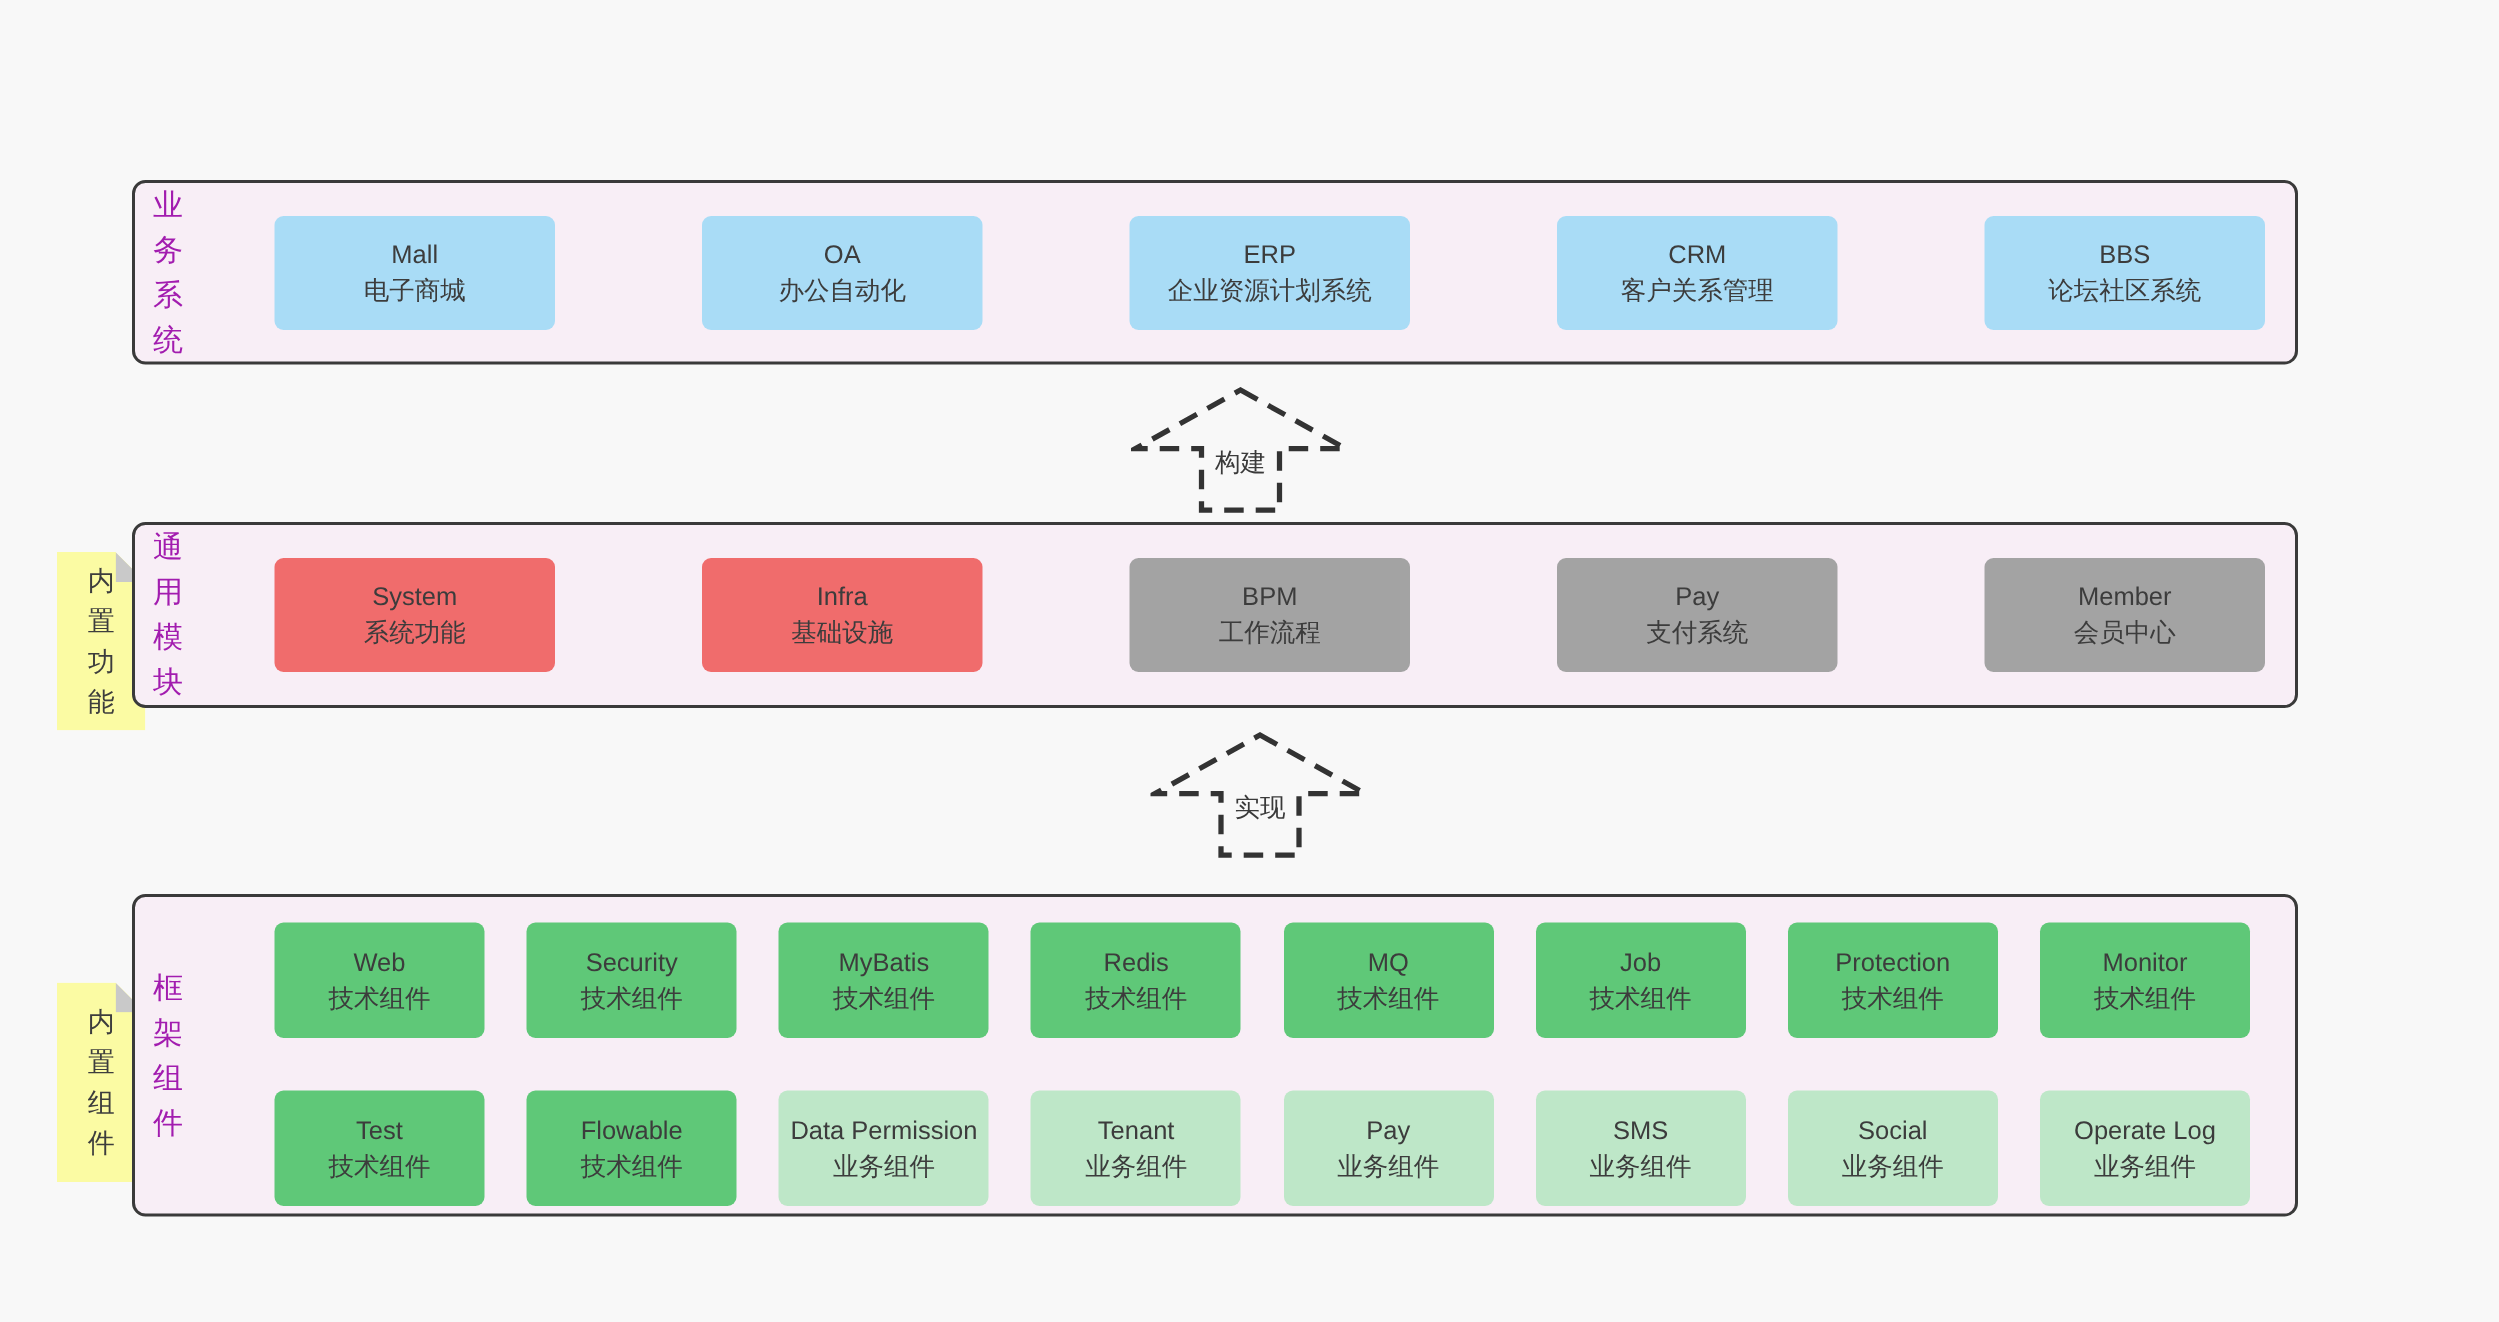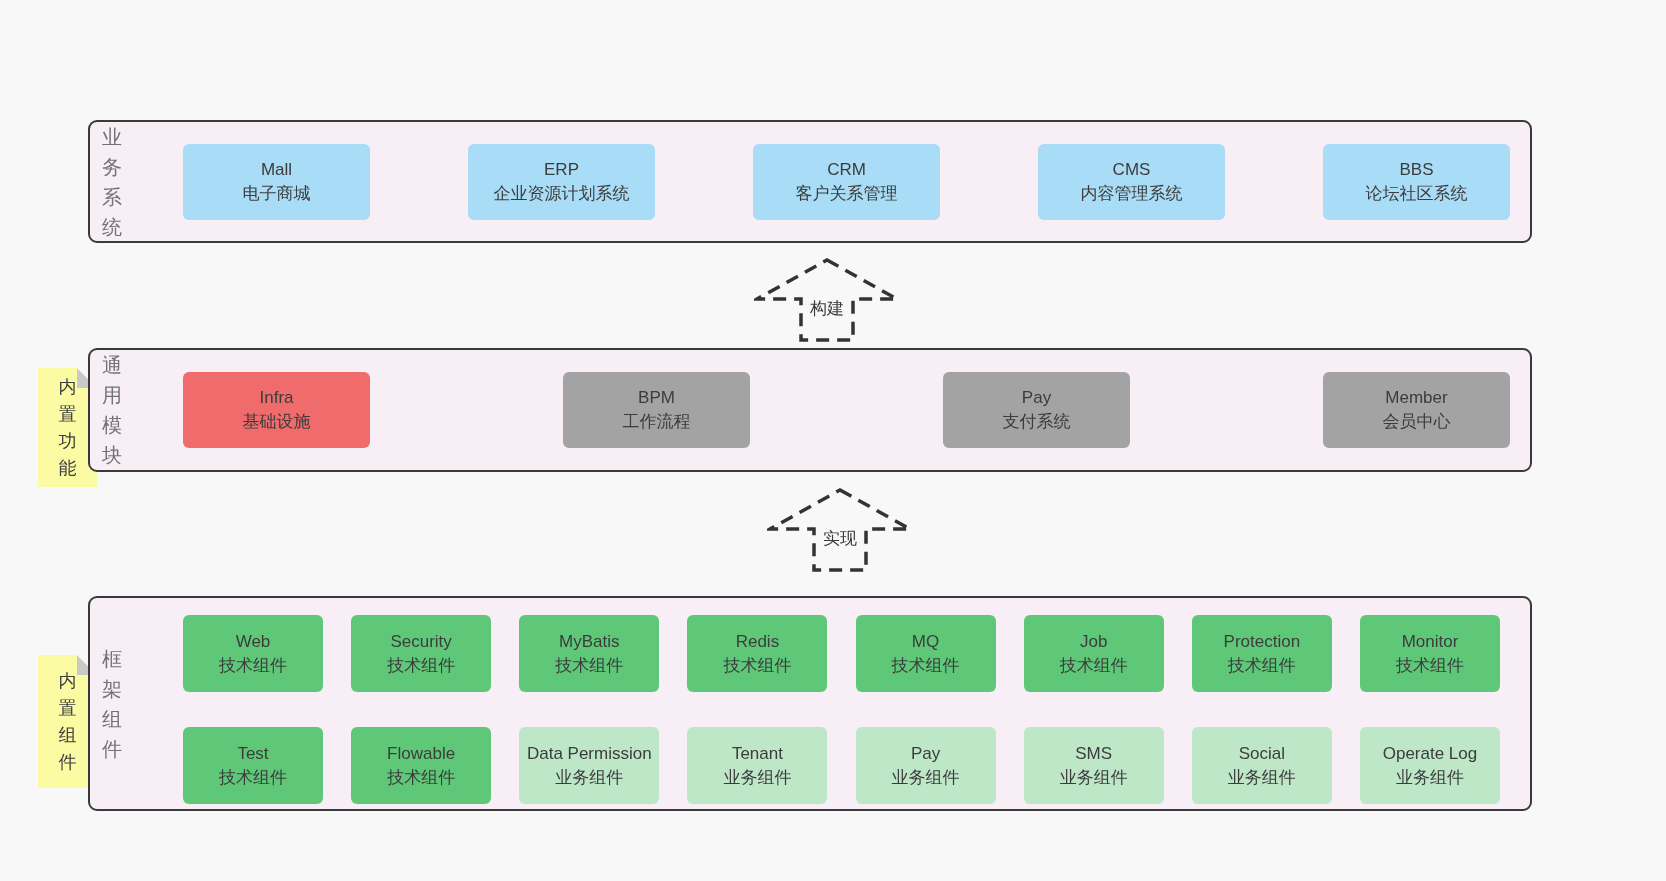--- a/index.html
+++ b/index.html
@@ -29,21 +29,21 @@
   .layer-bottom { top: 596px; height: 215px; }
 
   .layer-label {
     position: absolute;
     left: 9px;
     top: 50%;
     transform: translateY(-50%);
     width: 26px;
     font-size: 20px;
     line-height: 1.5;
-    color: #737373;
+    color: #a21caf;
     text-align: center;
     word-break: break-all;
   }
 
   .rows {
     position: absolute;
     left: 57px;
     right: 20px;
     top: 0;
     bottom: 0;
@@ -153,30 +153,30 @@
 
   <section class="layer layer-top">
     <div class="layer-label">业务系统</div>
     <div class="rows">
       <div class="row">
         <div class="box box-wide blue">
           <div class="box-name">Mall</div>
           <div class="box-desc">电子商城</div>
         </div>
         <div class="box box-wide blue">
+          <div class="box-name">OA</div>
+          <div class="box-desc">办公自动化</div>
+        </div>
+        <div class="box box-wide blue">
           <div class="box-name">ERP</div>
           <div class="box-desc">企业资源计划系统</div>
         </div>
         <div class="box box-wide blue">
           <div class="box-name">CRM</div>
           <div class="box-desc">客户关系管理</div>
-        </div>
-        <div class="box box-wide blue">
-          <div class="box-name">CMS</div>
-          <div class="box-desc">内容管理系统</div>
         </div>
         <div class="box box-wide blue">
           <div class="box-name">BBS</div>
           <div class="box-desc">论坛社区系统</div>
         </div>
       </div>
     </div>
   </section>
 
   <div class="block-arrow arrow-1">
@@ -184,20 +184,24 @@
       <polygon points="73,3 143,42 99,42 99,83 47,83 47,42 3,42" fill="none" stroke="#333333" stroke-width="3.5" stroke-dasharray="13 8" stroke-linejoin="miter"></polygon>
     </svg>
     <span class="arrow-label">构建</span>
   </div>
 
   <section class="layer layer-mid">
     <div class="layer-label">通用模块</div>
     <div class="rows">
       <div class="row">
         <div class="box box-wide red">
+          <div class="box-name">System</div>
+          <div class="box-desc">系统功能</div>
+        </div>
+        <div class="box box-wide red">
           <div class="box-name">Infra</div>
           <div class="box-desc">基础设施</div>
         </div>
         <div class="box box-wide pink">
           <div class="box-name">BPM</div>
           <div class="box-desc">工作流程</div>
         </div>
         <div class="box box-wide pink">
           <div class="box-name">Pay</div>
           <div class="box-desc">支付系统</div>

